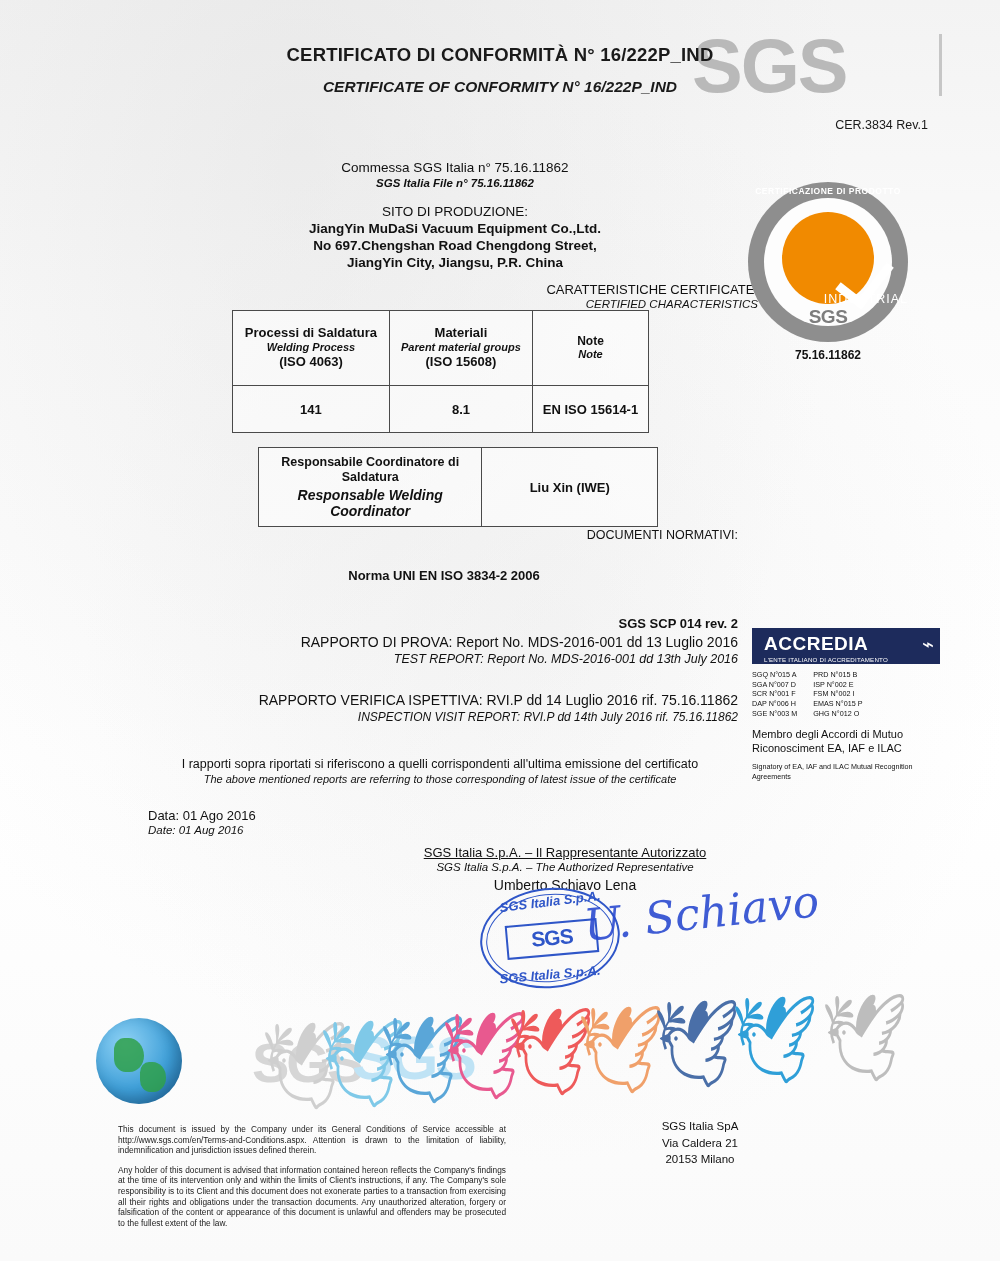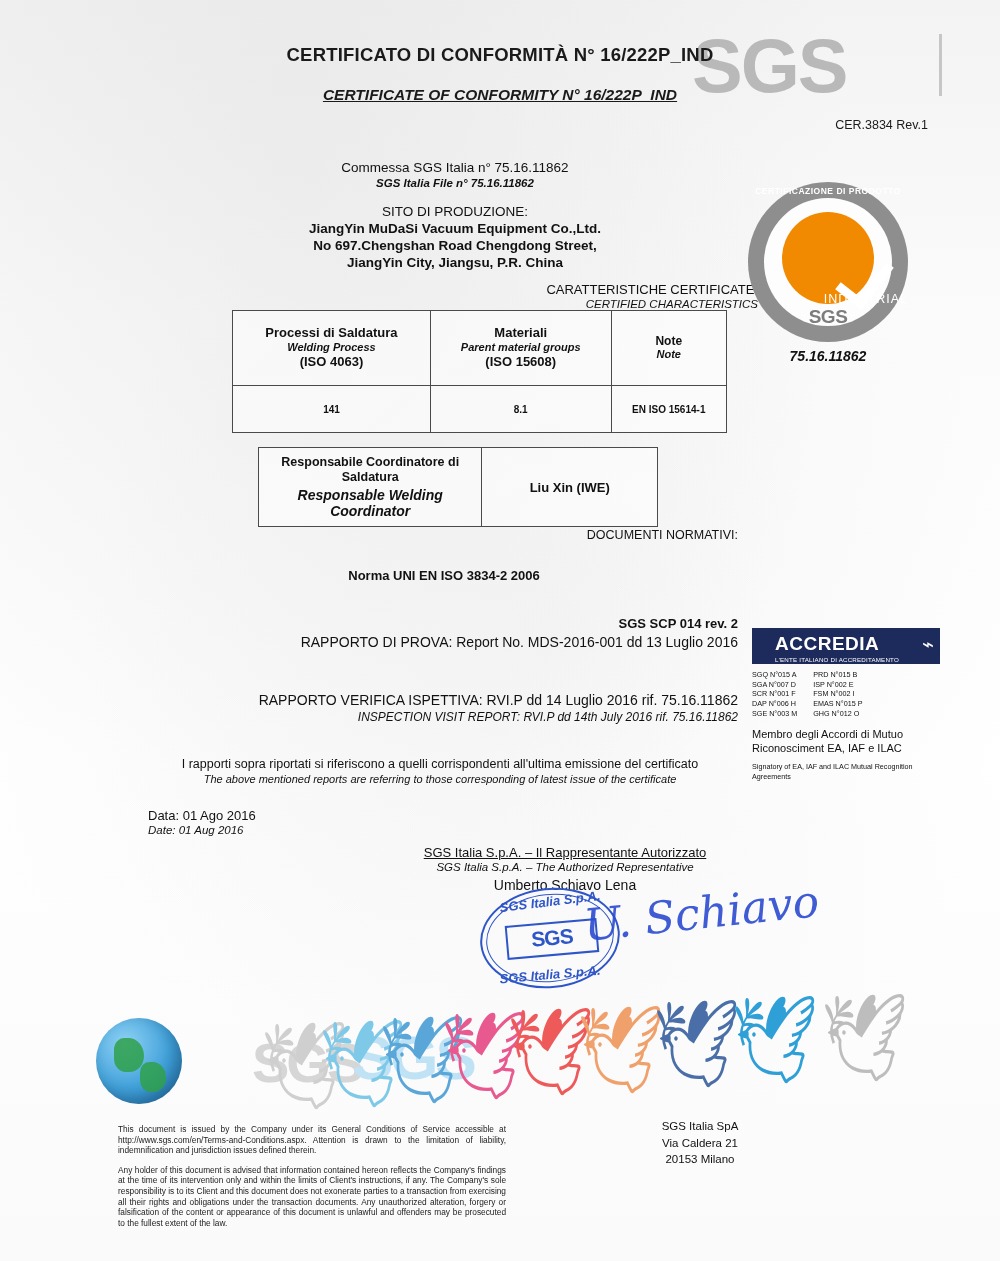--- a/index.html
+++ b/index.html
@@ -40,23 +40,22 @@
   #title-it {
     font-size: 18.5px;
     font-weight: bold;
     letter-spacing: 0.2px;
     color: #1a1a1a;
   }
   #title-en {
     font-size: 15.5px;
     font-weight: bold;
     font-style: italic;
-    margin-top: 20px;
+    margin-top: 12px;
     color: #1a1a1a;
-    text-decoration: underline;
   }
   #cer-rev {
     right: 72px; top: 118px;
     font-size: 12.5px;
     color: #1a1a1a;
   }
 
   
   #sgs-logo-top {
     right: 58px; top: 28px;
@@ -140,41 +139,41 @@
   }
   #seal .sgs-small {
     position: absolute; left: 0; bottom: 14px; width: 160px;
     text-align: center;
     font-size: 19px; font-weight: bold; color: #7d7d7d;
     letter-spacing: -0.5px;
   }
   #seal-code {
     left: 748px; top: 348px; width: 160px;
     text-align: center;
-    font-size: 14px; font-weight: bold; font-style: italic;
+    font-size: 12px; font-weight: bold;
   }
 
   
   #char-table {
     left: 232px; top: 310px;
-    width: 495px;
+    width: 417px;
     border-collapse: collapse;
     background: rgba(255,255,255,0.55);
   }
   #char-table td, #char-table th {
     border: 1px solid #4a4a4a;
     text-align: center;
     vertical-align: middle;
     padding: 6px 4px;
   }
   #char-table thead td { height: 62px; }
   #char-table .h1 { font-size: 13px; font-weight: bold; line-height: 1.15; }
   #char-table .h2 { font-size: 11px; font-style: italic; font-weight: bold; line-height: 1.2; }
   #char-table .h3 { font-size: 12px; font-weight: bold; }
-  #char-table tbody td { height: 34px; font-size: 10px; font-weight: bold; }
+  #char-table tbody td { height: 34px; font-size: 13px; font-weight: bold; }
 
   
   #coord-table {
     left: 258px; top: 447px;
     width: 400px;
     border-collapse: collapse;
     background: rgba(255,255,255,0.55);
   }
   #coord-table td {
     border: 1px solid #4a4a4a;
@@ -233,21 +232,21 @@
 
   
   #accredia {
     left: 752px; top: 628px;
     width: 188px;
   }
   #accredia .bar {
     position: relative;
     background: #1d2b5c;
     color: #ffffff;
-    padding: 5px 6px 6px 23px;
+    padding: 5px 6px 6px 12px;
     height: 36px;
     box-sizing: border-box;
   }
   #accredia .bar .name {
     font-size: 19px; font-weight: bold; letter-spacing: 0.5px;
   }
   #accredia .bar .sub {
     font-size: 6.2px; letter-spacing: 0.2px; margin-top: 1px;
   }
   #accredia .bar .boot {
@@ -481,20 +480,24 @@
   </div>
   <div class="abs" id="norma">Norma UNI EN ISO 3834-2 2006</div>
 
   <div class="abs" id="scp">SGS SCP 014 rev. 2</div>
 
   <div class="abs" id="test-report">
     <div class="l1">
       <span>RAPPORTO DI PROVA:</span>
       <span>Report No. MDS-2016-001 dd 13 Luglio 2016</span>
     </div>
+    <div class="l2">
+      <span>TEST REPORT:</span>
+      <span>Report No. MDS-2016-001 dd 13th July 2016</span>
+    </div>
   </div>
 
   <div class="abs" id="insp">
     <div class="l1">
       <span>RAPPORTO VERIFICA ISPETTIVA:</span>
       <span>RVI.P dd 14 Luglio 2016 rif. 75.16.11862</span>
     </div>
     <div class="l2">
       <span>INSPECTION VISIT REPORT:</span>
       <span>RVI.P dd 14th July 2016 rif. 75.16.11862</span>

